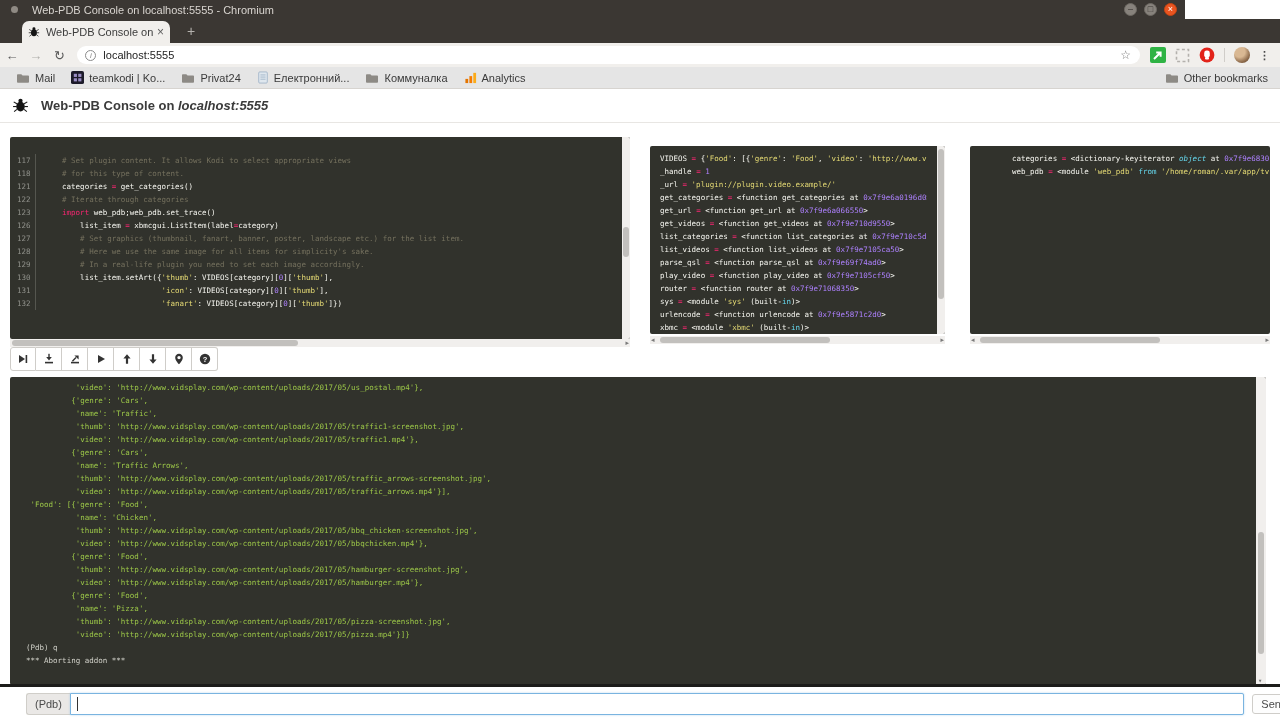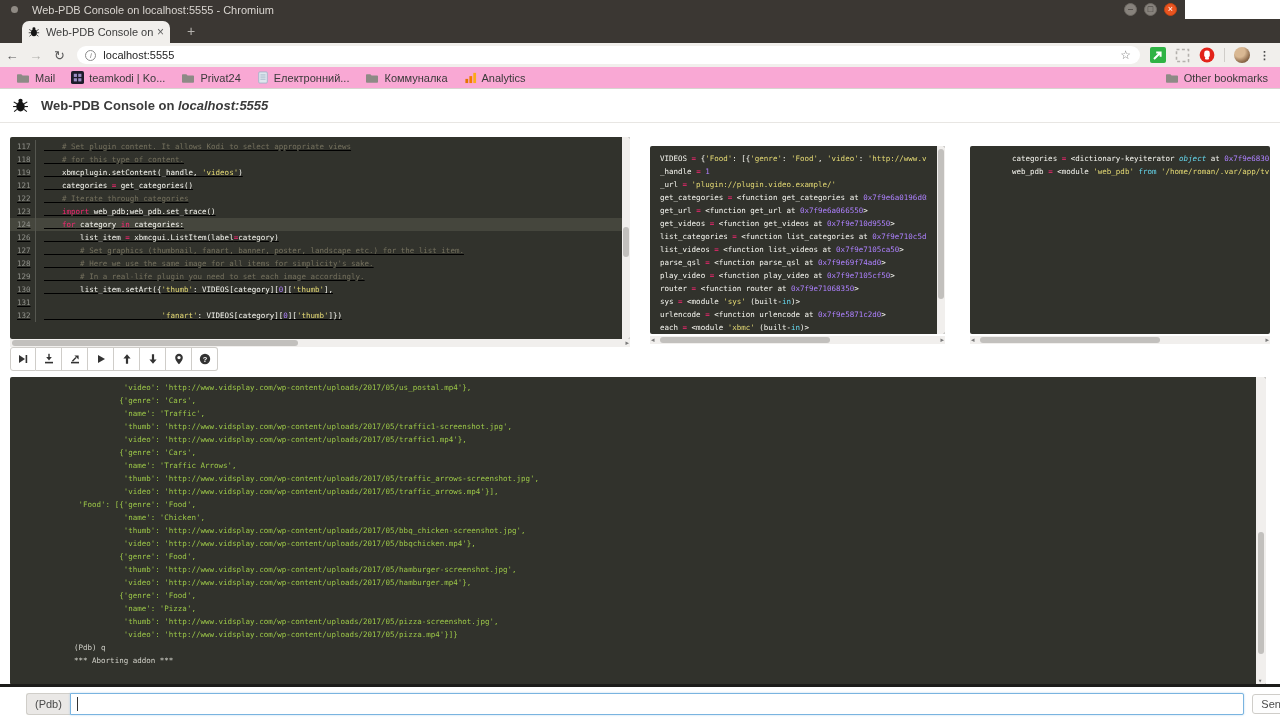--- a/index.html
+++ b/index.html
@@ -33,21 +33,21 @@
   .info-ic { width:11px; height:11px; border-radius:50%; border:1px solid #8b8b8b; color:#8b8b8b;
              font-size:8px; line-height:10px; text-align:center; font-style:italic; margin-right:7px; }
   .url { font-size:11px; color:#232323; }
   .star-ic { position:absolute; right:9px; top:2px; color:#7d7d7d; font-size:12px; }
   .ext-row { display:flex; align-items:center; gap:9px; margin-left:10px; }
   .ext-divider { width:1px; height:14px; background:#d0cdc9; }
   .avatar { width:16px; height:16px; border-radius:50%;
             background:radial-gradient(circle at 35% 30%, #d9b893 0 35%, #8a6748 70%, #5d4430); }
   .menu-dots { color:#494949; font-size:11px; letter-spacing:0; margin-right:10px; font-weight:bold; }
 
-  .bookmarksbar { position:absolute; left:0; top:67px; width:1280px; height:22px; background:#f9a8d4;
+  .bookmarksbar { position:absolute; left:0; top:67px; width:1280px; height:22px; background:#e5e5e5;
                   border-bottom:1px solid #d7d4d0; display:flex; align-items:center; }
   .bm { display:flex; align-items:center; gap:5px; margin-left:16px; font-size:11px; color:#3a3a3a; white-space:nowrap; }
   .bm svg { display:block; }
   .other-bm { position:absolute; right:12px; display:flex; align-items:center; gap:5px; font-size:11px; color:#3a3a3a; }
 
   
   .page-header { position:absolute; left:0; top:89px; width:1280px; height:34px; background:#fff;
                  border-bottom:1px solid #e8e6e3; display:flex; align-items:center; }
   .page-header svg { margin:0 12px 0 12px; }
   .page-title { font-size:13px; font-weight:600; color:#3b3b3b; }
@@ -55,32 +55,32 @@
 
   .panel { position:absolute; background:#31322c; border-radius:2px; }
 
   .mono7 { font-family:"DejaVu Sans Mono", monospace; font-size:7.5px; line-height:13px; }
 
   #code-panel   { left:10px;  top:137px; width:620px;  height:202px; overflow:hidden; }
   #globals-panel{ left:650px; top:146px; width:295px;  height:188px; overflow:hidden; }
   #locals-panel { left:970px; top:146px; width:300px;  height:188px; overflow:hidden;padding-left:32px; }
   #console-panel{ left:10px;  top:377px; width:1256px; height:308px; overflow:hidden; }
 
-  .code-body { padding-top:3px;text-decoration:underline; }
+  .code-body { padding-top:17px; }
   .code-row { display:flex; height:13px; white-space:pre; }
   .code-row.current { background:#45463d; }
   .gutter { flex:0 0 26px; padding-left:7px; color:#8f908a; border-right:1px solid #55564f;
             font-family:"DejaVu Sans Mono", monospace; font-size:7.5px; line-height:13px; }
   .code-text { padding-left:8px; white-space:pre; }
 
   .var-body { padding:6px 10px 0 10px; }
   .var-line { white-space:pre; height:13px; overflow:hidden; }
 
   .con-body { padding:4px 0 0 16px; color:#9cc748; }
-  .con-line { white-space:pre; height:13px;margin-left:48px; }
+  .con-line { white-space:pre; height:13px; }
   .con-line.tail { color:#d2d2ca; }
 
   .tk-txt { color:#f8f8f2; } .tk-cmt { color:#75715e; } .tk-str { color:#e6db74; }
   .tk-kw  { color:#f92672; } .tk-op  { color:#f92672; } .tk-num { color:#ae81ff; }
   .tk-cyan{ color:#66d9ef; } .tk-cyi { color:#66d9ef; font-style:italic; }
 
   
   .vscroll { position:absolute; top:0; right:0; width:8px; height:100%; background:#f1efed; }
   .vthumb  { position:absolute; left:1px; width:6px; background:#c2c0bd; border-radius:3px; }
   .hscroll { position:absolute; height:8px; background:#f1efed; }
@@ -255,31 +255,29 @@
   <div class="page-title">
     <span>Web-PDB Console on </span><em>localhost:5555</em>
   </div>
 </div>
 
 <div class="panel mono7" id="code-panel">
 
   <div class="code-body">
       <div class="code-row"><span class="gutter">117</span><span class="code-text"><span class="tk-cmt">    # Set plugin content. It allows Kodi to select appropriate views</span></span></div>
       <div class="code-row"><span class="gutter">118</span><span class="code-text"><span class="tk-cmt">    # for this type of content.</span></span></div>
-      <div class="code-row"><span class="gutter">119</span><span class="code-text"><span class="tk-txt">    xbmcplugin.setContent(_handle, </span><span class="tk-str">'videos'</span><span class="tk-txt">)</span></span></div>
       <div class="code-row"><span class="gutter">121</span><span class="code-text"><span class="tk-txt">    categories </span><span class="tk-op">=</span><span class="tk-txt"> get_categories()</span></span></div>
       <div class="code-row"><span class="gutter">122</span><span class="code-text"><span class="tk-cmt">    # Iterate through categories</span></span></div>
       <div class="code-row"><span class="gutter">123</span><span class="code-text"><span class="tk-kw">    import</span><span class="tk-txt"> web_pdb;web_pdb.set_trace()</span></span></div>
-      <div class="code-row current"><span class="gutter">124</span><span class="code-text"><span class="tk-kw">    for</span><span class="tk-txt"> category </span><span class="tk-kw">in</span><span class="tk-txt"> categories:</span></span></div>
       <div class="code-row"><span class="gutter">126</span><span class="code-text"><span class="tk-txt">        list_item </span><span class="tk-op">=</span><span class="tk-txt"> xbmcgui.ListItem(label</span><span class="tk-op">=</span><span class="tk-txt">category)</span></span></div>
       <div class="code-row"><span class="gutter">127</span><span class="code-text"><span class="tk-cmt">        # Set graphics (thumbnail, fanart, banner, poster, landscape etc.) for the list item.</span></span></div>
       <div class="code-row"><span class="gutter">128</span><span class="code-text"><span class="tk-cmt">        # Here we use the same image for all items for simplicity's sake.</span></span></div>
       <div class="code-row"><span class="gutter">129</span><span class="code-text"><span class="tk-cmt">        # In a real-life plugin you need to set each image accordingly.</span></span></div>
       <div class="code-row"><span class="gutter">130</span><span class="code-text"><span class="tk-txt">        list_item.setArt({</span><span class="tk-str">'thumb'</span><span class="tk-txt">: VIDEOS[category][</span><span class="tk-num">0</span><span class="tk-txt">][</span><span class="tk-str">'thumb'</span><span class="tk-txt">],</span></span></div>
-      <div class="code-row"><span class="gutter">131</span></div>
+      <div class="code-row"><span class="gutter">131</span><span class="code-text"><span class="tk-txt">                          </span><span class="tk-str">'icon'</span><span class="tk-txt">: VIDEOS[category][</span><span class="tk-num">0</span><span class="tk-txt">][</span><span class="tk-str">'thumb'</span><span class="tk-txt">],</span></span></div>
       <div class="code-row"><span class="gutter">132</span><span class="code-text"><span class="tk-txt">                          </span><span class="tk-str">'fanart'</span><span class="tk-txt">: VIDEOS[category][</span><span class="tk-num">0</span><span class="tk-txt">][</span><span class="tk-str">'thumb'</span><span class="tk-txt">]})</span></span></div>
     </div>
   <div class="vscroll" style="height:202px">
     <div class="vthumb" style="top:90px;height:30px"></div>
   </div>
 </div>
 <div class="hscroll" style="left:10px;top:339px;width:620px">
   <div class="hthumb" style="left:2px;width:286px"></div>
   <span class="scroll-arrow" style="right:1px;top:0">▸</span>
 </div>
@@ -293,21 +291,21 @@
       <div class="var-line"><span class="tk-txt">get_categories </span><span class="tk-op">=</span><span class="tk-txt"> &lt;function get_categories at </span><span class="tk-num">0x7f9e6a0196d0</span><span class="tk-txt">&gt;</span></div>
       <div class="var-line"><span class="tk-txt">get_url </span><span class="tk-op">=</span><span class="tk-txt"> &lt;function get_url at </span><span class="tk-num">0x7f9e6a066550</span><span class="tk-txt">&gt;</span></div>
       <div class="var-line"><span class="tk-txt">get_videos </span><span class="tk-op">=</span><span class="tk-txt"> &lt;function get_videos at </span><span class="tk-num">0x7f9e710d9550</span><span class="tk-txt">&gt;</span></div>
       <div class="var-line"><span class="tk-txt">list_categories </span><span class="tk-op">=</span><span class="tk-txt"> &lt;function list_categories at </span><span class="tk-num">0x7f9e710c5d50</span></div>
       <div class="var-line"><span class="tk-txt">list_videos </span><span class="tk-op">=</span><span class="tk-txt"> &lt;function list_videos at </span><span class="tk-num">0x7f9e7105ca50</span><span class="tk-txt">&gt;</span></div>
       <div class="var-line"><span class="tk-txt">parse_qsl </span><span class="tk-op">=</span><span class="tk-txt"> &lt;function parse_qsl at </span><span class="tk-num">0x7f9e69f74ad0</span><span class="tk-txt">&gt;</span></div>
       <div class="var-line"><span class="tk-txt">play_video </span><span class="tk-op">=</span><span class="tk-txt"> &lt;function play_video at </span><span class="tk-num">0x7f9e7105cf50</span><span class="tk-txt">&gt;</span></div>
       <div class="var-line"><span class="tk-txt">router </span><span class="tk-op">=</span><span class="tk-txt"> &lt;function router at </span><span class="tk-num">0x7f9e71068350</span><span class="tk-txt">&gt;</span></div>
       <div class="var-line"><span class="tk-txt">sys </span><span class="tk-op">=</span><span class="tk-txt"> &lt;module </span><span class="tk-str">'sys'</span><span class="tk-txt"> (built-</span><span class="tk-cyan">in</span><span class="tk-txt">)&gt;</span></div>
       <div class="var-line"><span class="tk-txt">urlencode </span><span class="tk-op">=</span><span class="tk-txt"> &lt;function urlencode at </span><span class="tk-num">0x7f9e5871c2d0</span><span class="tk-txt">&gt;</span></div>
-      <div class="var-line"><span class="tk-txt">each </span><span class="tk-op">=</span><span class="tk-txt"> &lt;module </span><span class="tk-str">'xbmc'</span><span class="tk-txt"> (built-</span><span class="tk-cyan">in</span><span class="tk-txt">)&gt;</span></div>
+      <div class="var-line"><span class="tk-txt">xbmc </span><span class="tk-op">=</span><span class="tk-txt"> &lt;module </span><span class="tk-str">'xbmc'</span><span class="tk-txt"> (built-</span><span class="tk-cyan">in</span><span class="tk-txt">)&gt;</span></div>
     </div>
   <div class="vscroll" style="height:188px">
     <div class="vthumb" style="top:3px;height:150px"></div>
   </div>
 </div>
 <div class="hscroll" style="left:650px;top:336px;width:295px">
   <span class="scroll-arrow" style="left:1px;top:0">◂</span>
   <div class="hthumb" style="left:10px;width:170px"></div>
   <span class="scroll-arrow" style="right:1px;top:0">▸</span>
 </div>

